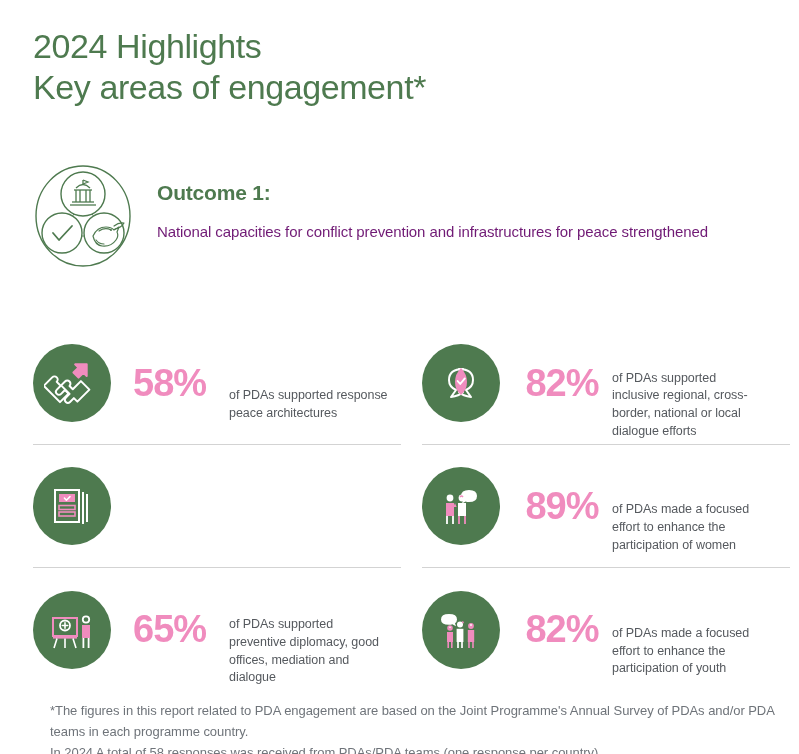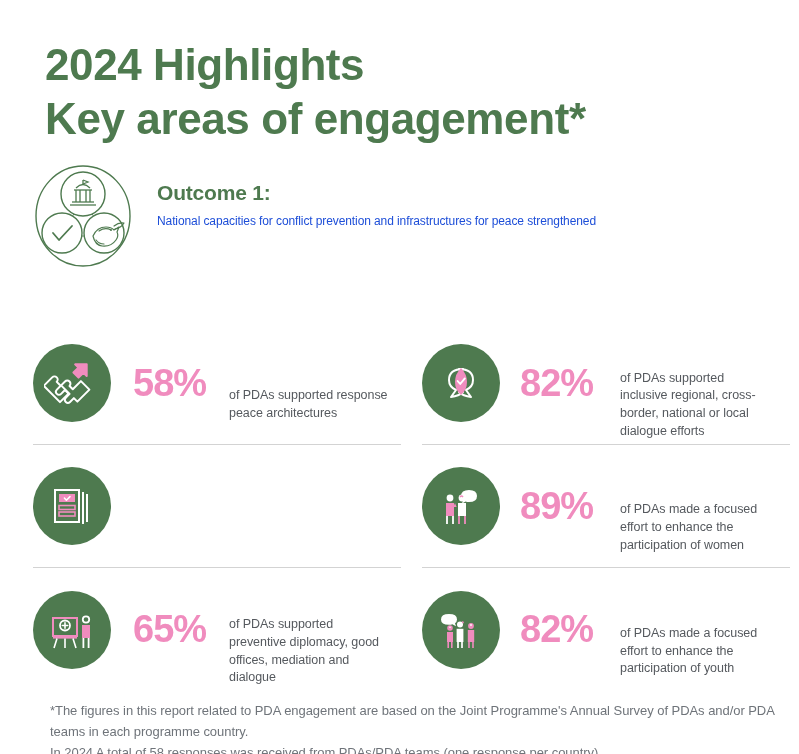--- a/index.html
+++ b/index.html
@@ -18,25 +18,25 @@
 
   
   .page-header {
     position: absolute;
     left: 33px;
     top: 26px;
     width: 700px;
   }
   .page-title {
     color: #4e7a4f;
-    font-size: 44px;
-    font-weight: bold;
+    font-size: 34px;
+    font-weight: normal;
     line-height: 1.22;
     letter-spacing: -0.4px;
-    margin: 12px;
+    margin: 0;
     white-space: pre-line;
   }
 
   
   .outcome-block {
     position: absolute;
     left: 33px;
     top: 160px;
     width: 720px;
     display: flex;
@@ -54,25 +54,25 @@
   }
   .outcome-title {
     color: #4e7a4f;
     font-size: 21px;
     font-weight: bold;
     line-height: 1.2;
     letter-spacing: -0.2px;
     margin-top: 16px;
   }
   .outcome-desc {
-    color: #1d4ed8;
-    font-size: 12px;
+    color: #701a75;
+    font-size: 15px;
     line-height: 1.42;
     letter-spacing: -0.1px;
-    margin-top: 8px;
+    margin-top: 16px;
     max-width: 570px;
   }
 
   
   .stats-grid {
     position: absolute;
     left: 33px;
     top: 322px;
     width: 757px;
     display: grid;
@@ -114,22 +114,23 @@
   }
   .stat-desc {
     color: #55595e;
     font-size: 12.5px;
     line-height: 1.42;
     letter-spacing: -0.05px;
     max-width: 160px;
     margin-top: 44px;
   }
   .stat-cell.right .stat-value {
-    margin-left: 20px;
+    margin-left: 12px;
     width: 100px;
+    text-align: center;
   }
   .stat-cell.right .stat-desc {
     max-width: 150px;
   }
 
   
   .footnote {
     position: absolute;
     left: 50px;
     top: 700px;

